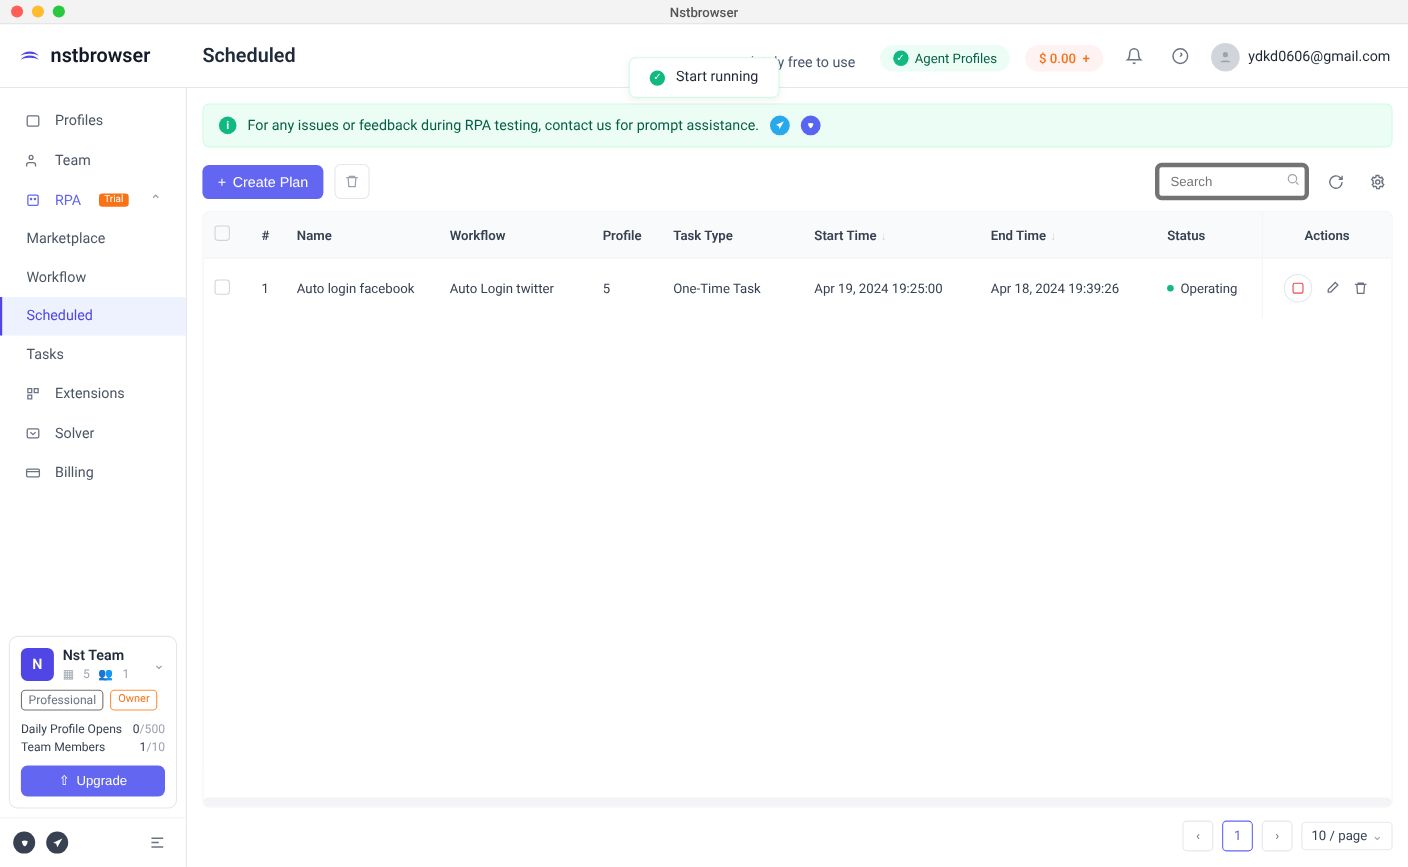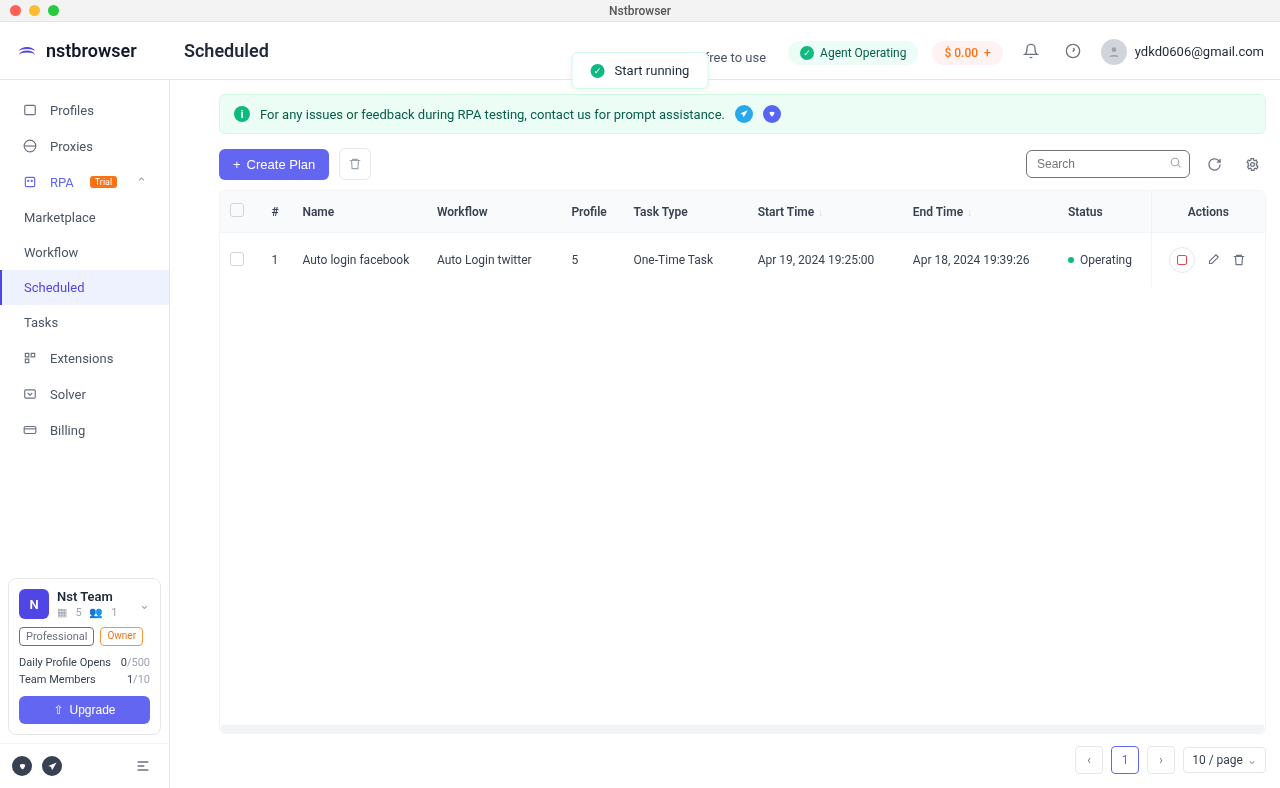--- a/index.html
+++ b/index.html
@@ -22,21 +22,21 @@
 .free-banner { color: #475569; font-size: 13px; padding: 0 8px; }
 .agent-pill { display: flex; align-items: center; gap: 6px; background: #ecfdf5; color: #065f46; padding: 5px 12px; border-radius: 14px; font-size: 12px; }
 .balance-pill { display: flex; align-items: center; gap: 6px; background: #fef2f2; color: #f97316; padding: 5px 12px; border-radius: 14px; font-size: 12px; font-weight: 500; }
 .icon-btn { width: 28px; height: 28px; display: flex; align-items: center; justify-content: center; color: #6b7280; cursor: pointer; }
 .user-area { display: flex; align-items: center; gap: 8px; }
 .avatar { width: 26px; height: 26px; border-radius: 50%; background: #d1d5db; display:flex; align-items:center; justify-content:center; color:#9ca3af;}
 
 .toast { position: absolute; top: 30px; left: 50%; transform: translateX(-50%); background: #fff; border: 1px solid #d1fae5; border-radius: 6px; padding: 10px 18px; display: flex; align-items: center; gap: 10px; box-shadow: 0 2px 8px rgba(0,0,0,0.05); z-index: 100; }
 .toast-dot { width: 14px; height: 14px; border-radius: 50%; background: #10b981; display:flex;align-items:center;justify-content:center;color:#fff;font-size:9px;}
 
-.body-area { display: flex; height: calc(788px - 22px - 58px); gap: 35px; }
+.body-area { display: flex; height: calc(788px - 22px - 58px); }
 .sidebar { width: 170px; border-right: 1px solid #e5e7eb; display: flex; flex-direction: column; background:#fff; position:relative;}
 .nav { flex: 1; overflow-y: auto; padding-top: 12px; }
 .nav-item { display: flex; align-items: center; gap: 12px; padding: 10px 22px; color: #4b5563; font-size: 13px; cursor: pointer; position:relative;}
 .nav-item.sub { padding-left: 24px; }
 .nav-item.active { background: #eef2ff; color: #4f46e5; }
 .nav-item.active::before{content:'';position:absolute;left:0;top:0;bottom:0;width:2px;background:#4f46e5;}
 .nav-icon { width: 16px; height: 16px; display:flex;align-items:center;justify-content:center; color:#6b7280;}
 .trial-badge { background: #f97316; color: #fff; font-size: 9px; padding: 1px 5px; border-radius: 3px; margin-left: 4px; }
 .chevron { margin-left: auto; color: #9ca3af; }
 
@@ -61,21 +61,21 @@
 .info-banner { background: #ecfdf5; border: 1px solid #d1fae5; border-radius: 6px; padding: 10px 14px; display: flex; align-items: center; gap: 10px; color: #065f46; font-size: 13px; }
 .info-icon { width: 16px; height: 16px; border-radius: 50%; background: #10b981; color: #fff; display:flex;align-items:center;justify-content:center;font-size:10px;font-weight:bold;}
 .social-icon { width: 18px; height: 18px; border-radius: 50%; display:flex;align-items:center;justify-content:center;font-size:10px;color:#fff;}
 .telegram{background:#29a9eb;} .discord{background:#5865f2;}
 
 .toolbar { display: flex; align-items: center; gap: 10px; margin: 14px 0 10px 0; }
 .create-btn { background: #6366f1; color: #fff; border: none; border-radius: 6px; padding: 8px 14px; font-size: 13px; cursor: pointer; display: flex; align-items: center; gap: 6px; }
 .delete-btn { width: 32px; height: 32px; border: 1px solid #e5e7eb; border-radius: 6px; background: #fff; display:flex;align-items:center;justify-content:center;color:#9ca3af;cursor:pointer;}
 .toolbar-spacer { flex: 1; }
 .search-box { position: relative; }
-.search-input { width: 164px; padding: 6px 28px 6px 10px; border: 1px solid #737373; border-radius: 6px; font-size: 12px; }
+.search-input { width: 140px; padding: 6px 28px 6px 10px; border: 4px solid #737373; border-radius: 6px; font-size: 12px; }
 .search-icon-in { position: absolute; right: 8px; top: 50%; transform: translateY(-50%); color: #9ca3af; }
 .tool-icon-btn { width: 28px; height: 28px; display:flex;align-items:center;justify-content:center;color:#6b7280;cursor:pointer;}
 
 .table-wrap { border: 1px solid #f3f4f6; border-radius: 6px; overflow:hidden; flex:1; display:flex; flex-direction:column;}
 .table { width: 100%; border-collapse: collapse; }
 .table th { background: #f9fafb; text-align: left; padding: 12px 10px; font-size: 12px; font-weight: 600; color: #374151; border-bottom: 1px solid #f3f4f6; }
 .table td { padding: 14px 10px; font-size: 12px; color: #374151; }
 .checkbox { width: 14px; height: 14px; border: 1px solid #d1d5db; border-radius: 3px; display:inline-block;}
 .sort-icon { color:#d1d5db; margin-left:4px; font-size:10px;}
 .status-cell { display: flex; align-items: center; gap: 6px; }
@@ -114,21 +114,21 @@
         </svg>
     </div>
     <span class="logo-text">nstbrowser</span>
   </div>
   <div class="page-title">Scheduled</div>
   <div class="topbar-spacer"></div>
   <div class="topbar-right">
     <span class="free-banner">mpletely free to use</span>
     <div class="agent-pill">
       <span class="green-check">✓</span>
-      <span>Agent Operating</span>
+      <span>Agent Profiles</span>
     </div>
     <div class="balance-pill">
       <span>$ 0.00</span>
       <span>+</span>
     </div>
     <div class="icon-btn">
       <svg width="16" height="16" viewBox="0 0 24 24" fill="none" stroke="currentColor" stroke-width="2">
           <path d="M18 8a6 6 0 10-12 0c0 7-3 9-3 9h18s-3-2-3-9M13.7 21a2 2 0 01-3.4 0"></path>
         </svg>
     </div>
@@ -162,25 +162,25 @@
         <span class="nav-icon">
             <svg width="14" height="14" viewBox="0 0 24 24" fill="none" stroke="currentColor" stroke-width="2">
               <rect x="3" y="4" width="18" height="16" rx="2"></rect>
             </svg>
           </span>
         <span>Profiles</span>
       </div>
       <div class="nav-item">
         <span class="nav-icon">
             <svg width="14" height="14" viewBox="0 0 24 24" fill="none" stroke="currentColor" stroke-width="2">
-              <circle cx="12" cy="12" r="10"></circle>
-              <path d="M2 12h20"></path>
-            </svg>
-          </span>
-        <span>Proxies</span>
+              <circle cx="9" cy="7" r="3"></circle>
+              <path d="M2 21v-2a4 4 0 014-4h6a4 4 0 014 4v2"></path>
+            </svg>
+          </span>
+        <span>Team</span>
       </div>
       <div class="nav-item">
         <span class="nav-icon" style="color:#6366f1;">
             <svg width="14" height="14" viewBox="0 0 24 24" fill="none" stroke="currentColor" stroke-width="2">
               <rect x="4" y="4" width="16" height="16" rx="2"></rect>
               <circle cx="9" cy="10" r="1"></circle>
               <circle cx="15" cy="10" r="1"></circle>
             </svg>
           </span>
         <span style="color:#6366f1;">RPA</span>

